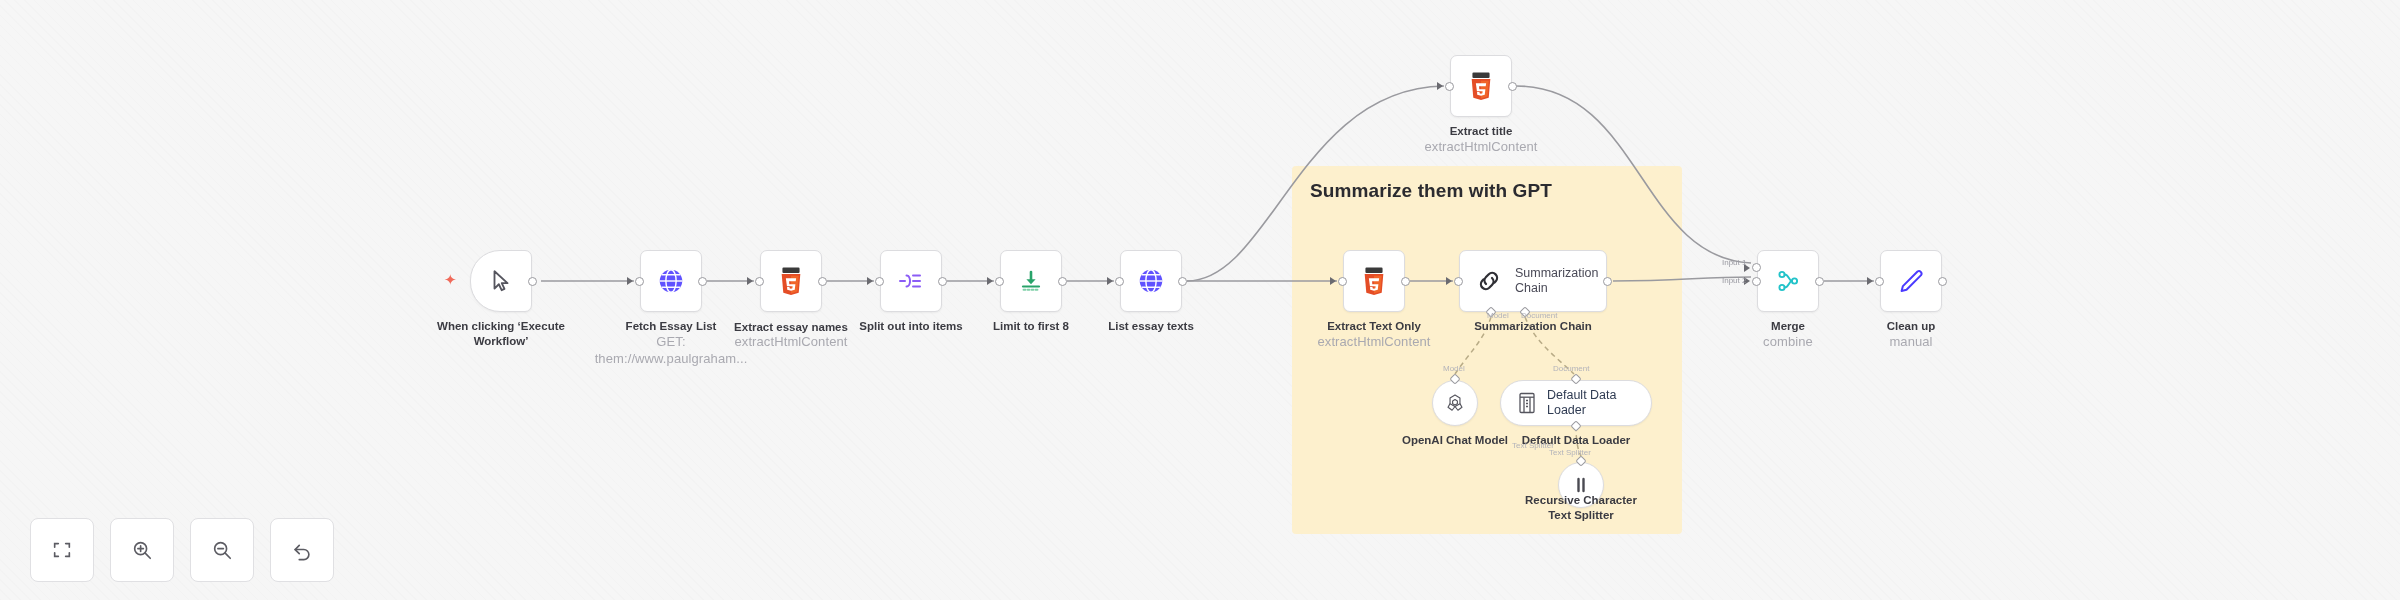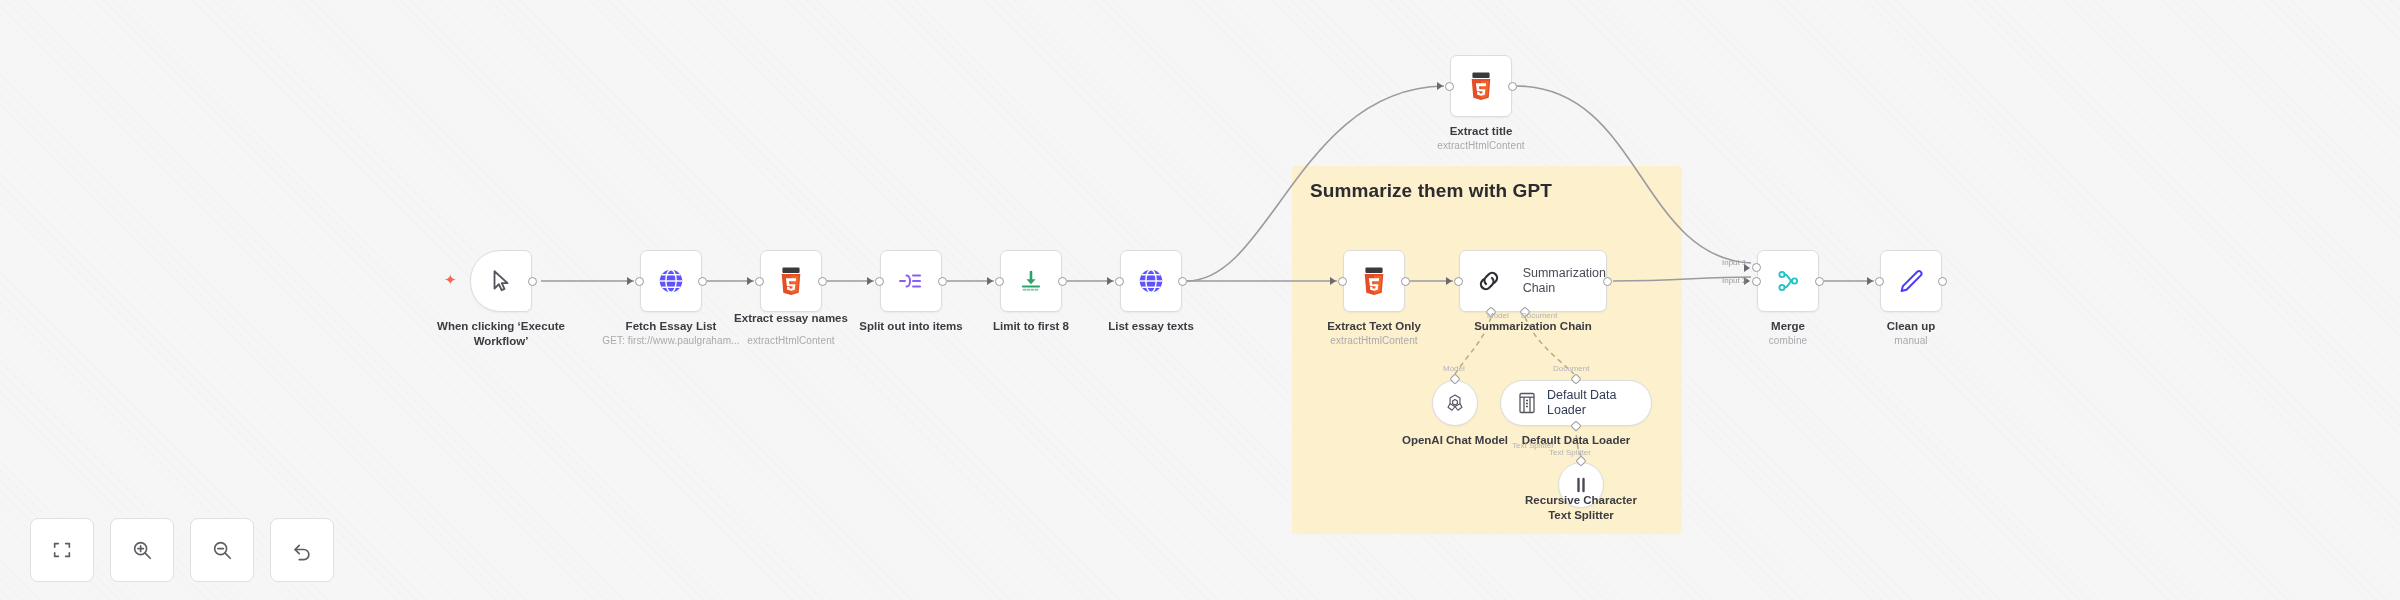--- a/index.html
+++ b/index.html
@@ -73,21 +73,21 @@
     justify-content: center;
     box-shadow: 0 1px 2px rgba(0,0,0,0.05);
   }
   .node.square { width: 62px; height: 62px; }
   .node.trigger {
     width: 62px; height: 62px;
     border-radius: 30px 7px 7px 30px;
   }
   .node.wide {
     width: 148px; height: 62px;
-    justify-content: space-between;
+    justify-content: flex-start;
     padding-left: 14px;
     gap: 11px;
   }
   .node.round {
     width: 46px; height: 46px;
     border-radius: 50%;
   }
   .node.pill {
     width: 152px; height: 46px;
     border-radius: 24px;
@@ -111,21 +111,21 @@
     position: absolute;
     text-align: center;
     font-size: 11.5px;
     line-height: 1.3;
     color: #3b3b42;
     font-weight: 600;
     white-space: pre-line;
     pointer-events: none;
   }
   .caption.sub {
-    font-size: 10px;
+    font-size: 13px;
     font-weight: 400;
     color: #a9a9b0;
     letter-spacing: .1px;
   }
 
   
   .port {
     position: absolute;
     width: 9px; height: 9px;
     background: #ffffff;
@@ -247,35 +247,35 @@
               <path d="M4.6 7 H19.4"></path>
               <path d="M4.6 17 H19.4"></path>
             </g>
           </svg>
         </span>
       </div>
       <div class="port" style="left: 635px; top: 276.5px;"></div>
       <div class="arrowhead" style="left: 627px; top: 277px;"></div>
       <div class="port" style="left: 698px; top: 276.5px;"></div>
       <div class="caption" style="left: 591px; top: 319px; width: 160px;">Fetch Essay List</div>
-      <div class="caption sub" style="left: 591px; top: 334px; width: 160px;">GET: first://www.paulgraham...</div>
+      <div class="caption sub" style="left: 591px; top: 334px; width: 160px;">GET: them://www.paulgraham...</div>
       <div class="node square" style="left: 760px; top: 250px;">
         <span>
           <svg class="nicon" width="26" height="30" viewBox="0 0 24 28" fill="none">
             <rect x="4" y="1.5" width="16" height="5" rx="1" fill="#3a3a3a"></rect>
             <path d="M3.3 7.5 L4.8 25 L12 27 L19.2 25 L20.7 7.5 Z" fill="#e44d26"></path>
             <path d="M12 9.2 V25.6 L18 23.9 L19.2 9.2 Z" fill="#f16529"></path>
             <path d="M7.2 11.5 H16.8 L16.4 14.3 H10.2 L10.4 17 H16.1 L15.5 22.2 L12 23.2 L8.5 22.2 L8.3 19.6 H10.6 L10.7 20.8 L12 21.2 L13.3 20.8 L13.5 18.9 H8.2 Z" fill="#ffffff"></path>
           </svg>
         </span>
       </div>
       <div class="port" style="left: 755px; top: 276.5px;"></div>
       <div class="arrowhead" style="left: 747px; top: 277px;"></div>
       <div class="port" style="left: 818px; top: 276.5px;"></div>
-      <div class="caption" style="left: 711px; top: 311px; width: 160px;">Extract essay names</div>
+      <div class="caption" style="left: 711px; top: 320px; width: 160px;">Extract essay names</div>
       <div class="caption sub" style="left: 711px; top: 334px; width: 160px;">extractHtmlContent</div>
       <div class="node square" style="left: 880px; top: 250px;">
         <span>
           <svg class="nicon" width="28" height="28" viewBox="0 0 28 28" fill="none" stroke="#8b5cf6" stroke-width="2" stroke-linecap="round">
             <path d="M3 14 H8"></path>
             <path d="M9.5 8.5 C 13 8.5 13 14 13 14 C 13 14 13 19.5 9.5 19.5" fill="none"></path>
             <path d="M16 8.5 H23"></path>
             <path d="M16 14 H23"></path>
             <path d="M16 19.5 H23"></path>
           </svg>

